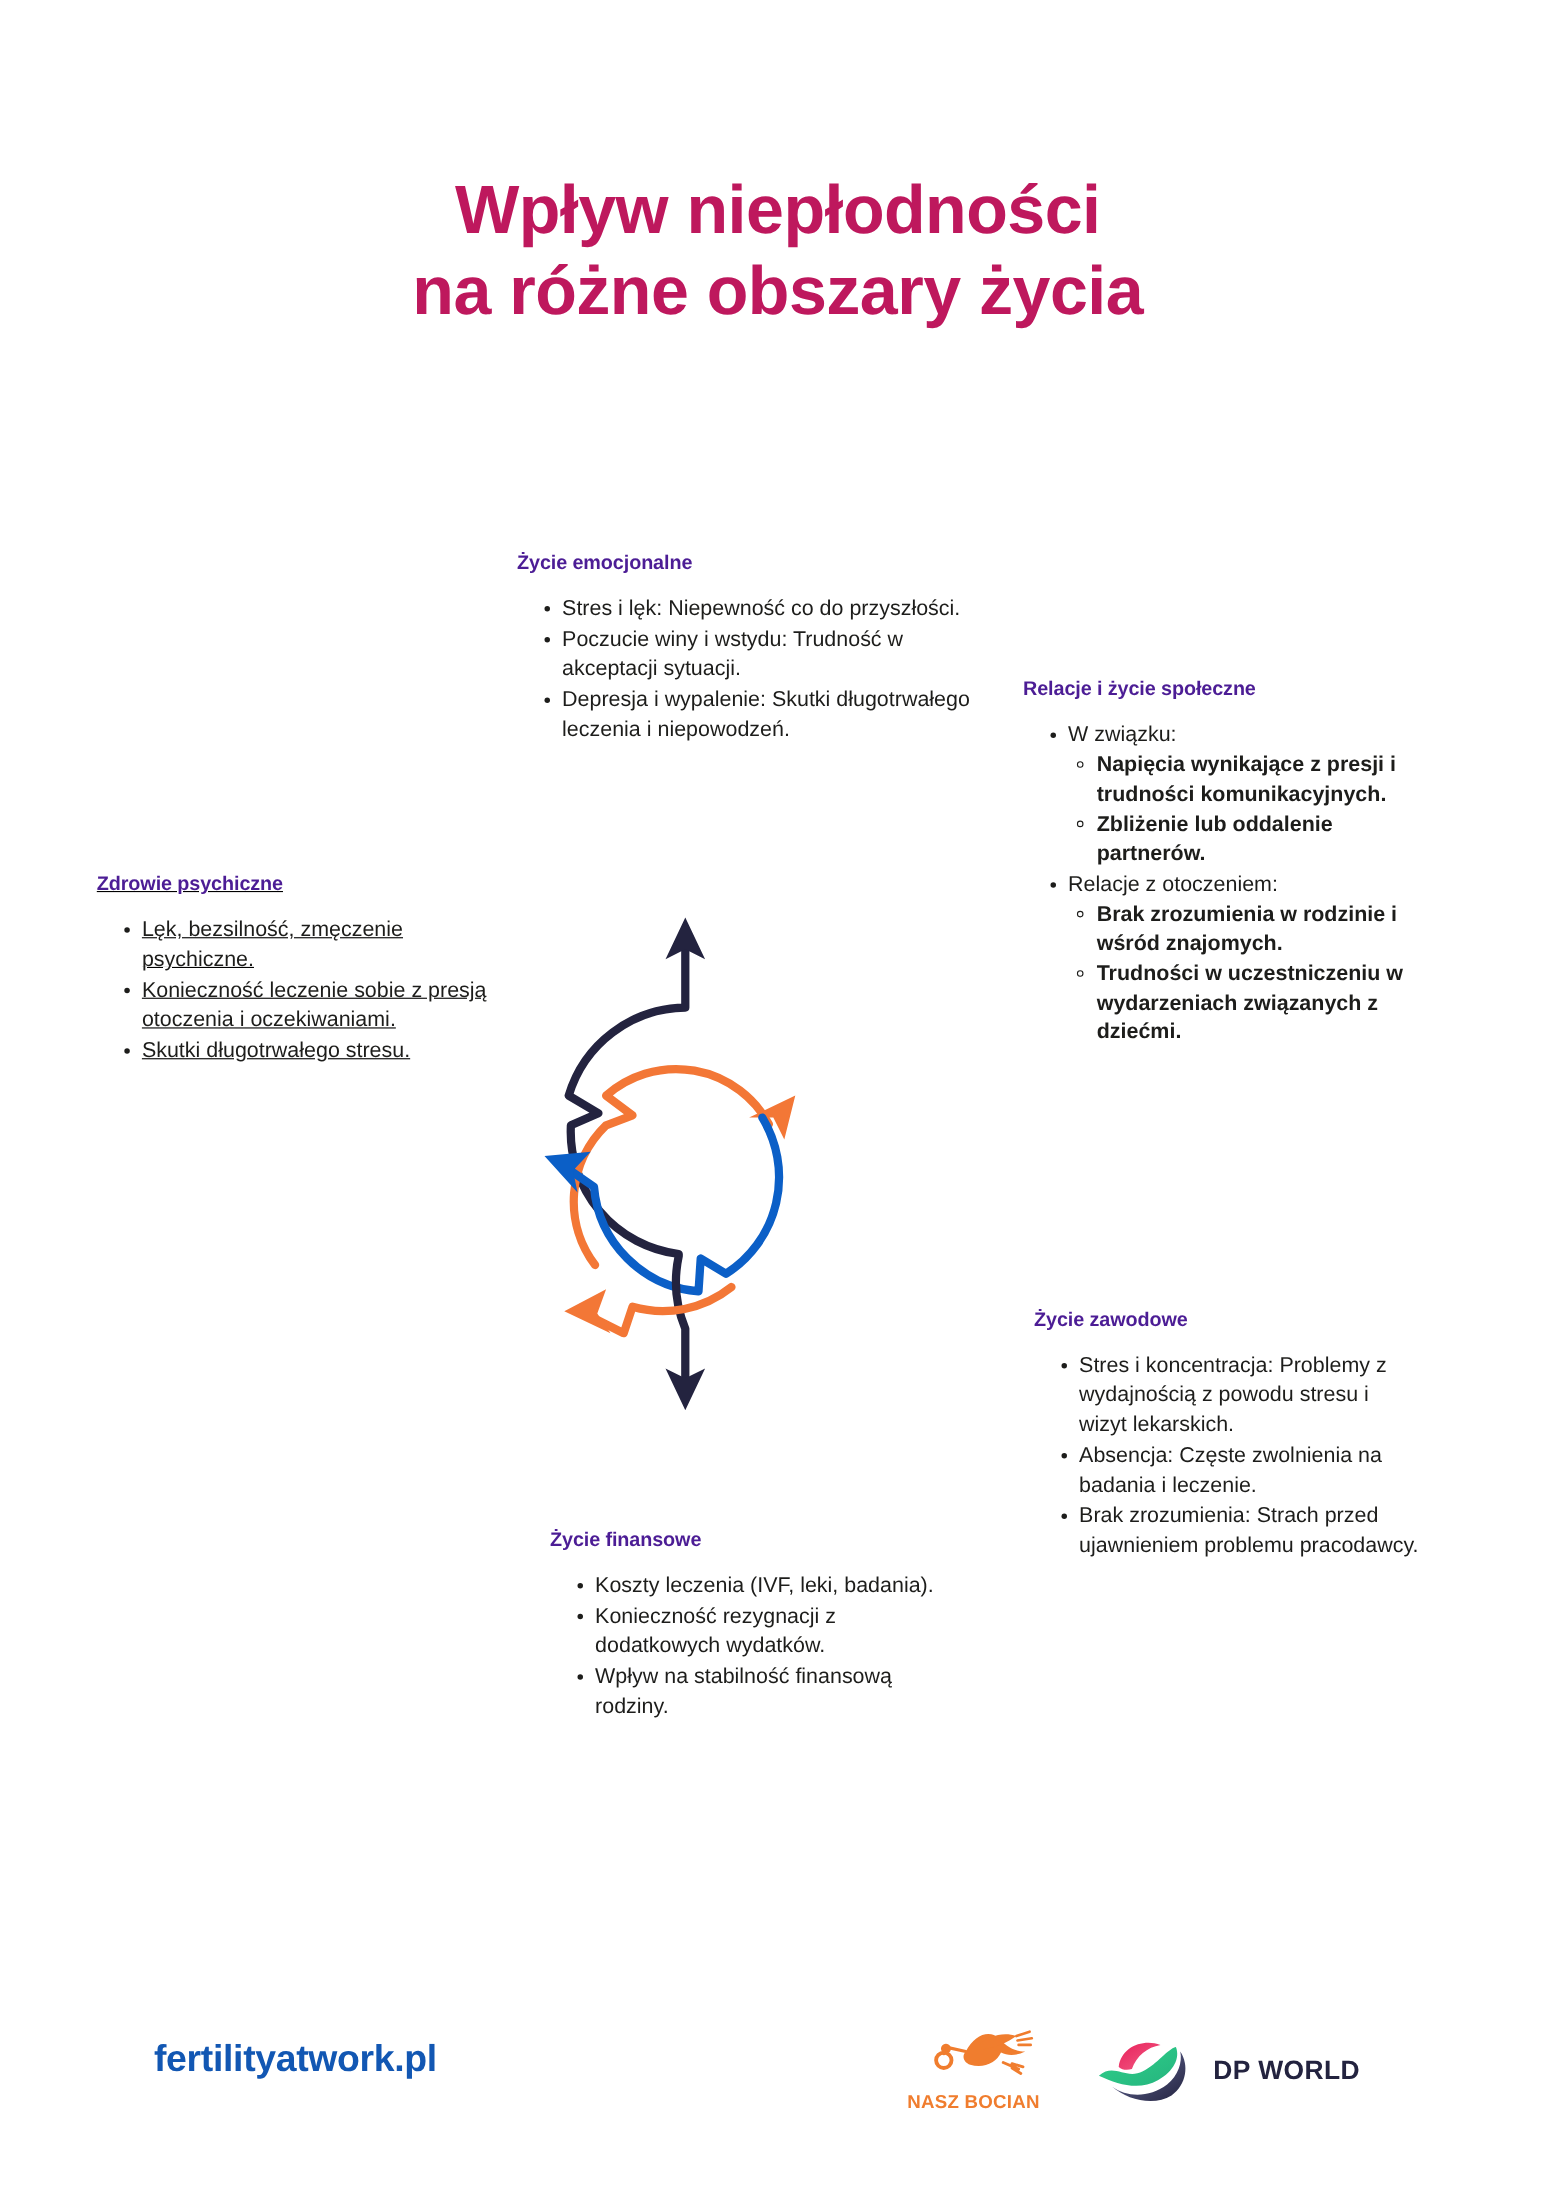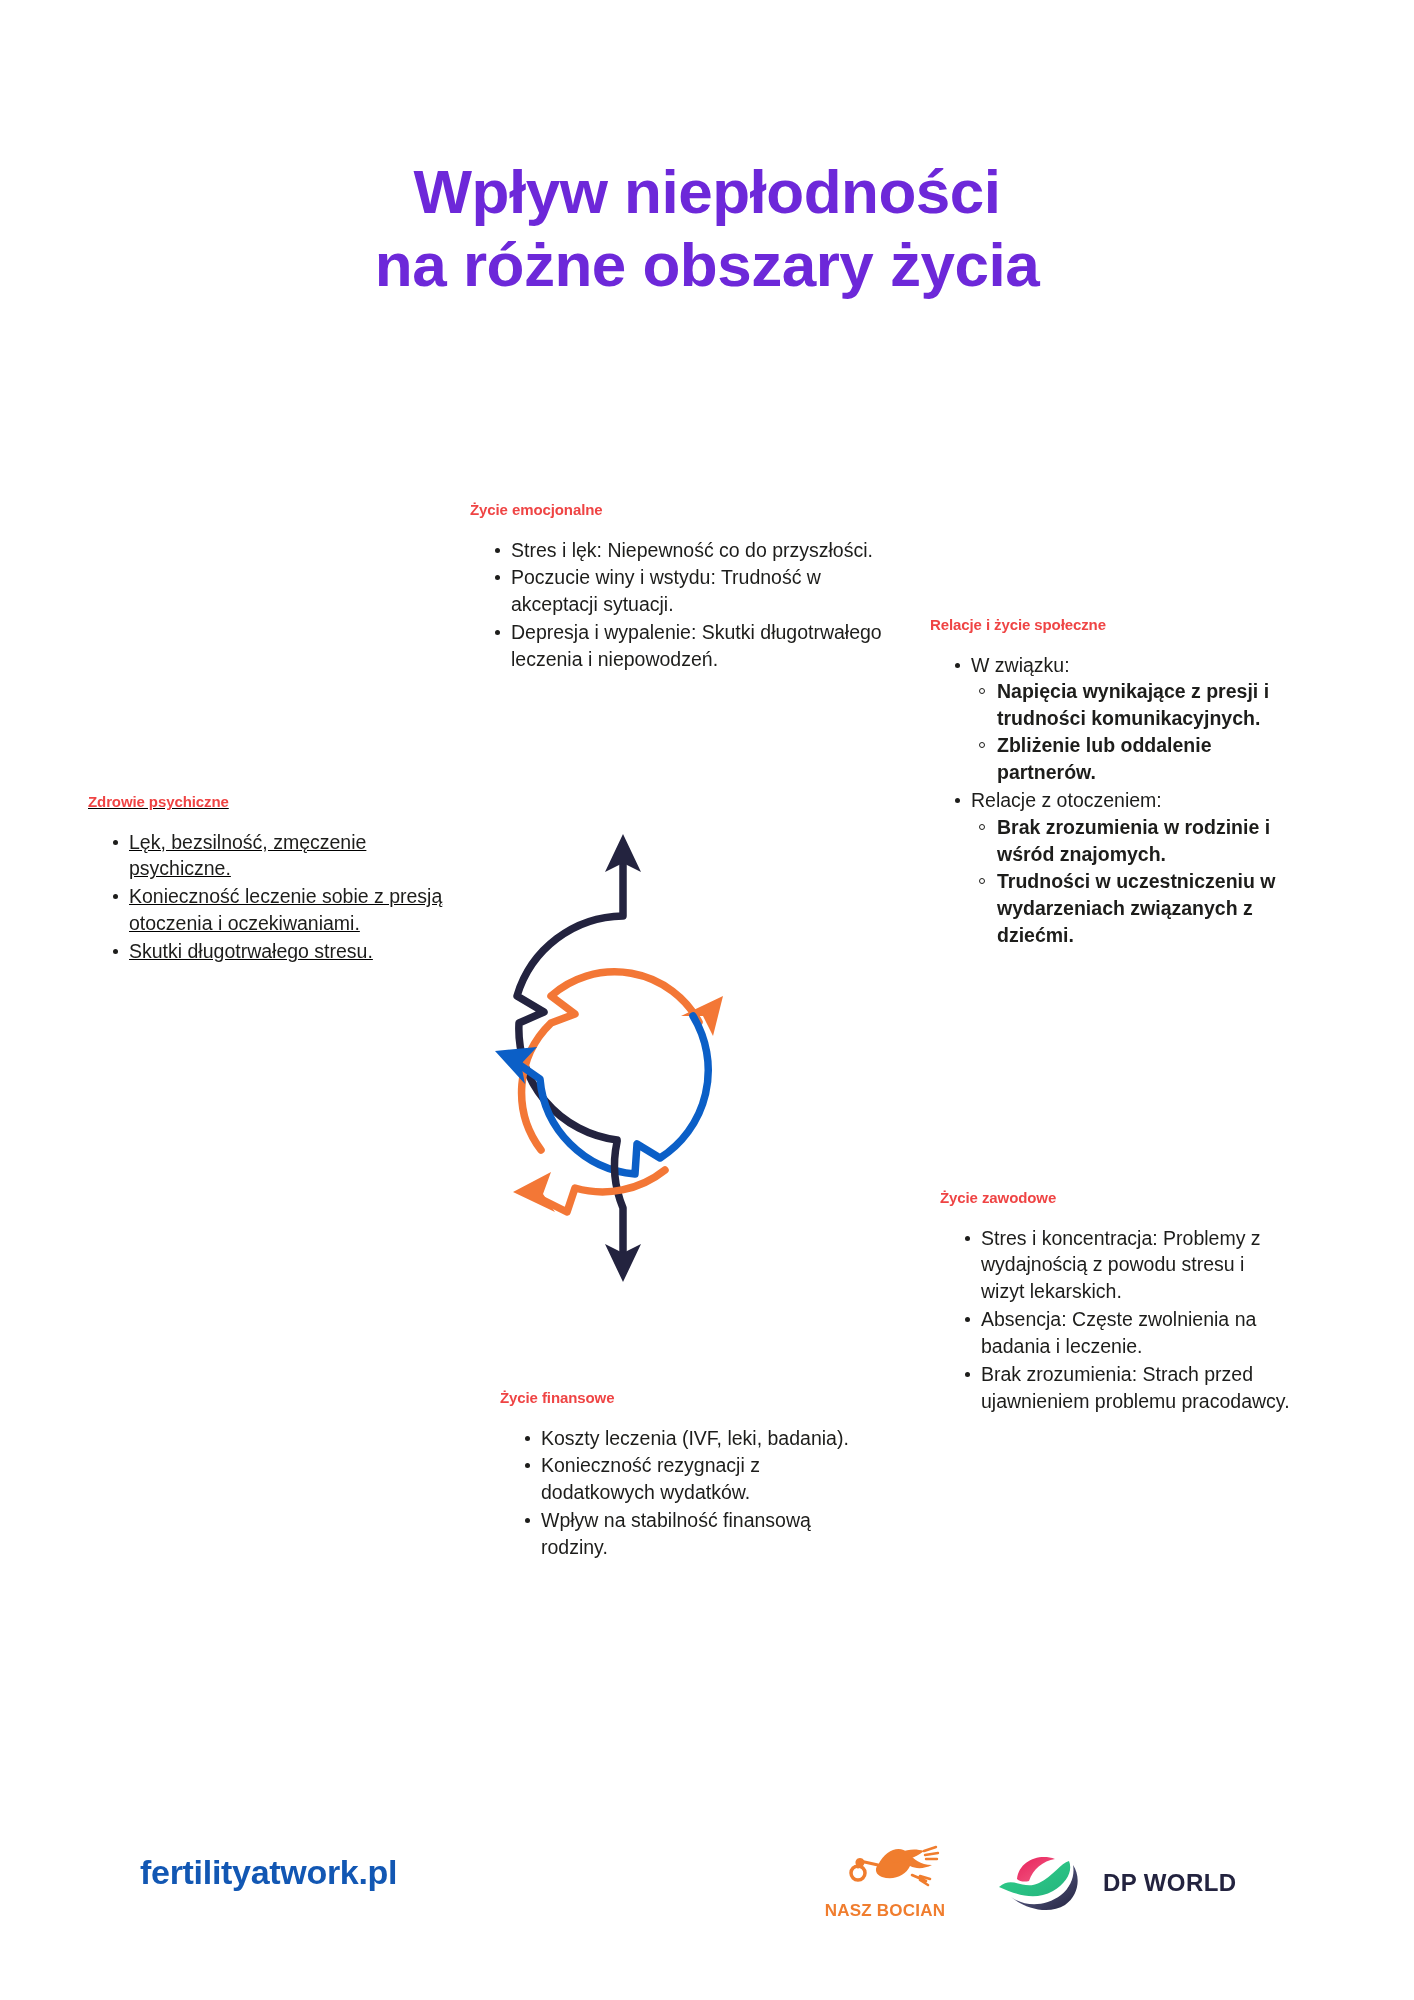--- a/index.html
+++ b/index.html
@@ -20,34 +20,34 @@
     overflow: hidden;
   }
 
   
   .title {
     position: absolute;
     left: 0;
     right: 0;
     top: 155px;
     text-align: center;
-    color: #6d28d9;
+    color: #be185d;
     font-size: 62px;
     font-weight: 700;
     line-height: 1.18;
     letter-spacing: -0.5px;
   }
   .title .line { display: block; }
 
   
   .block { position: absolute; }
 
   .block h2 {
-    color: #ef4444;
-    font-size: 15px;
+    color: #4c1d95;
+    font-size: 18px;
     font-weight: 700;
     line-height: 1.3;
     margin-bottom: 4px;
     letter-spacing: -0.1px;
   }
 
   ul.lvl1 {
     list-style: none;
     margin: 17px;
     padding: 0;

